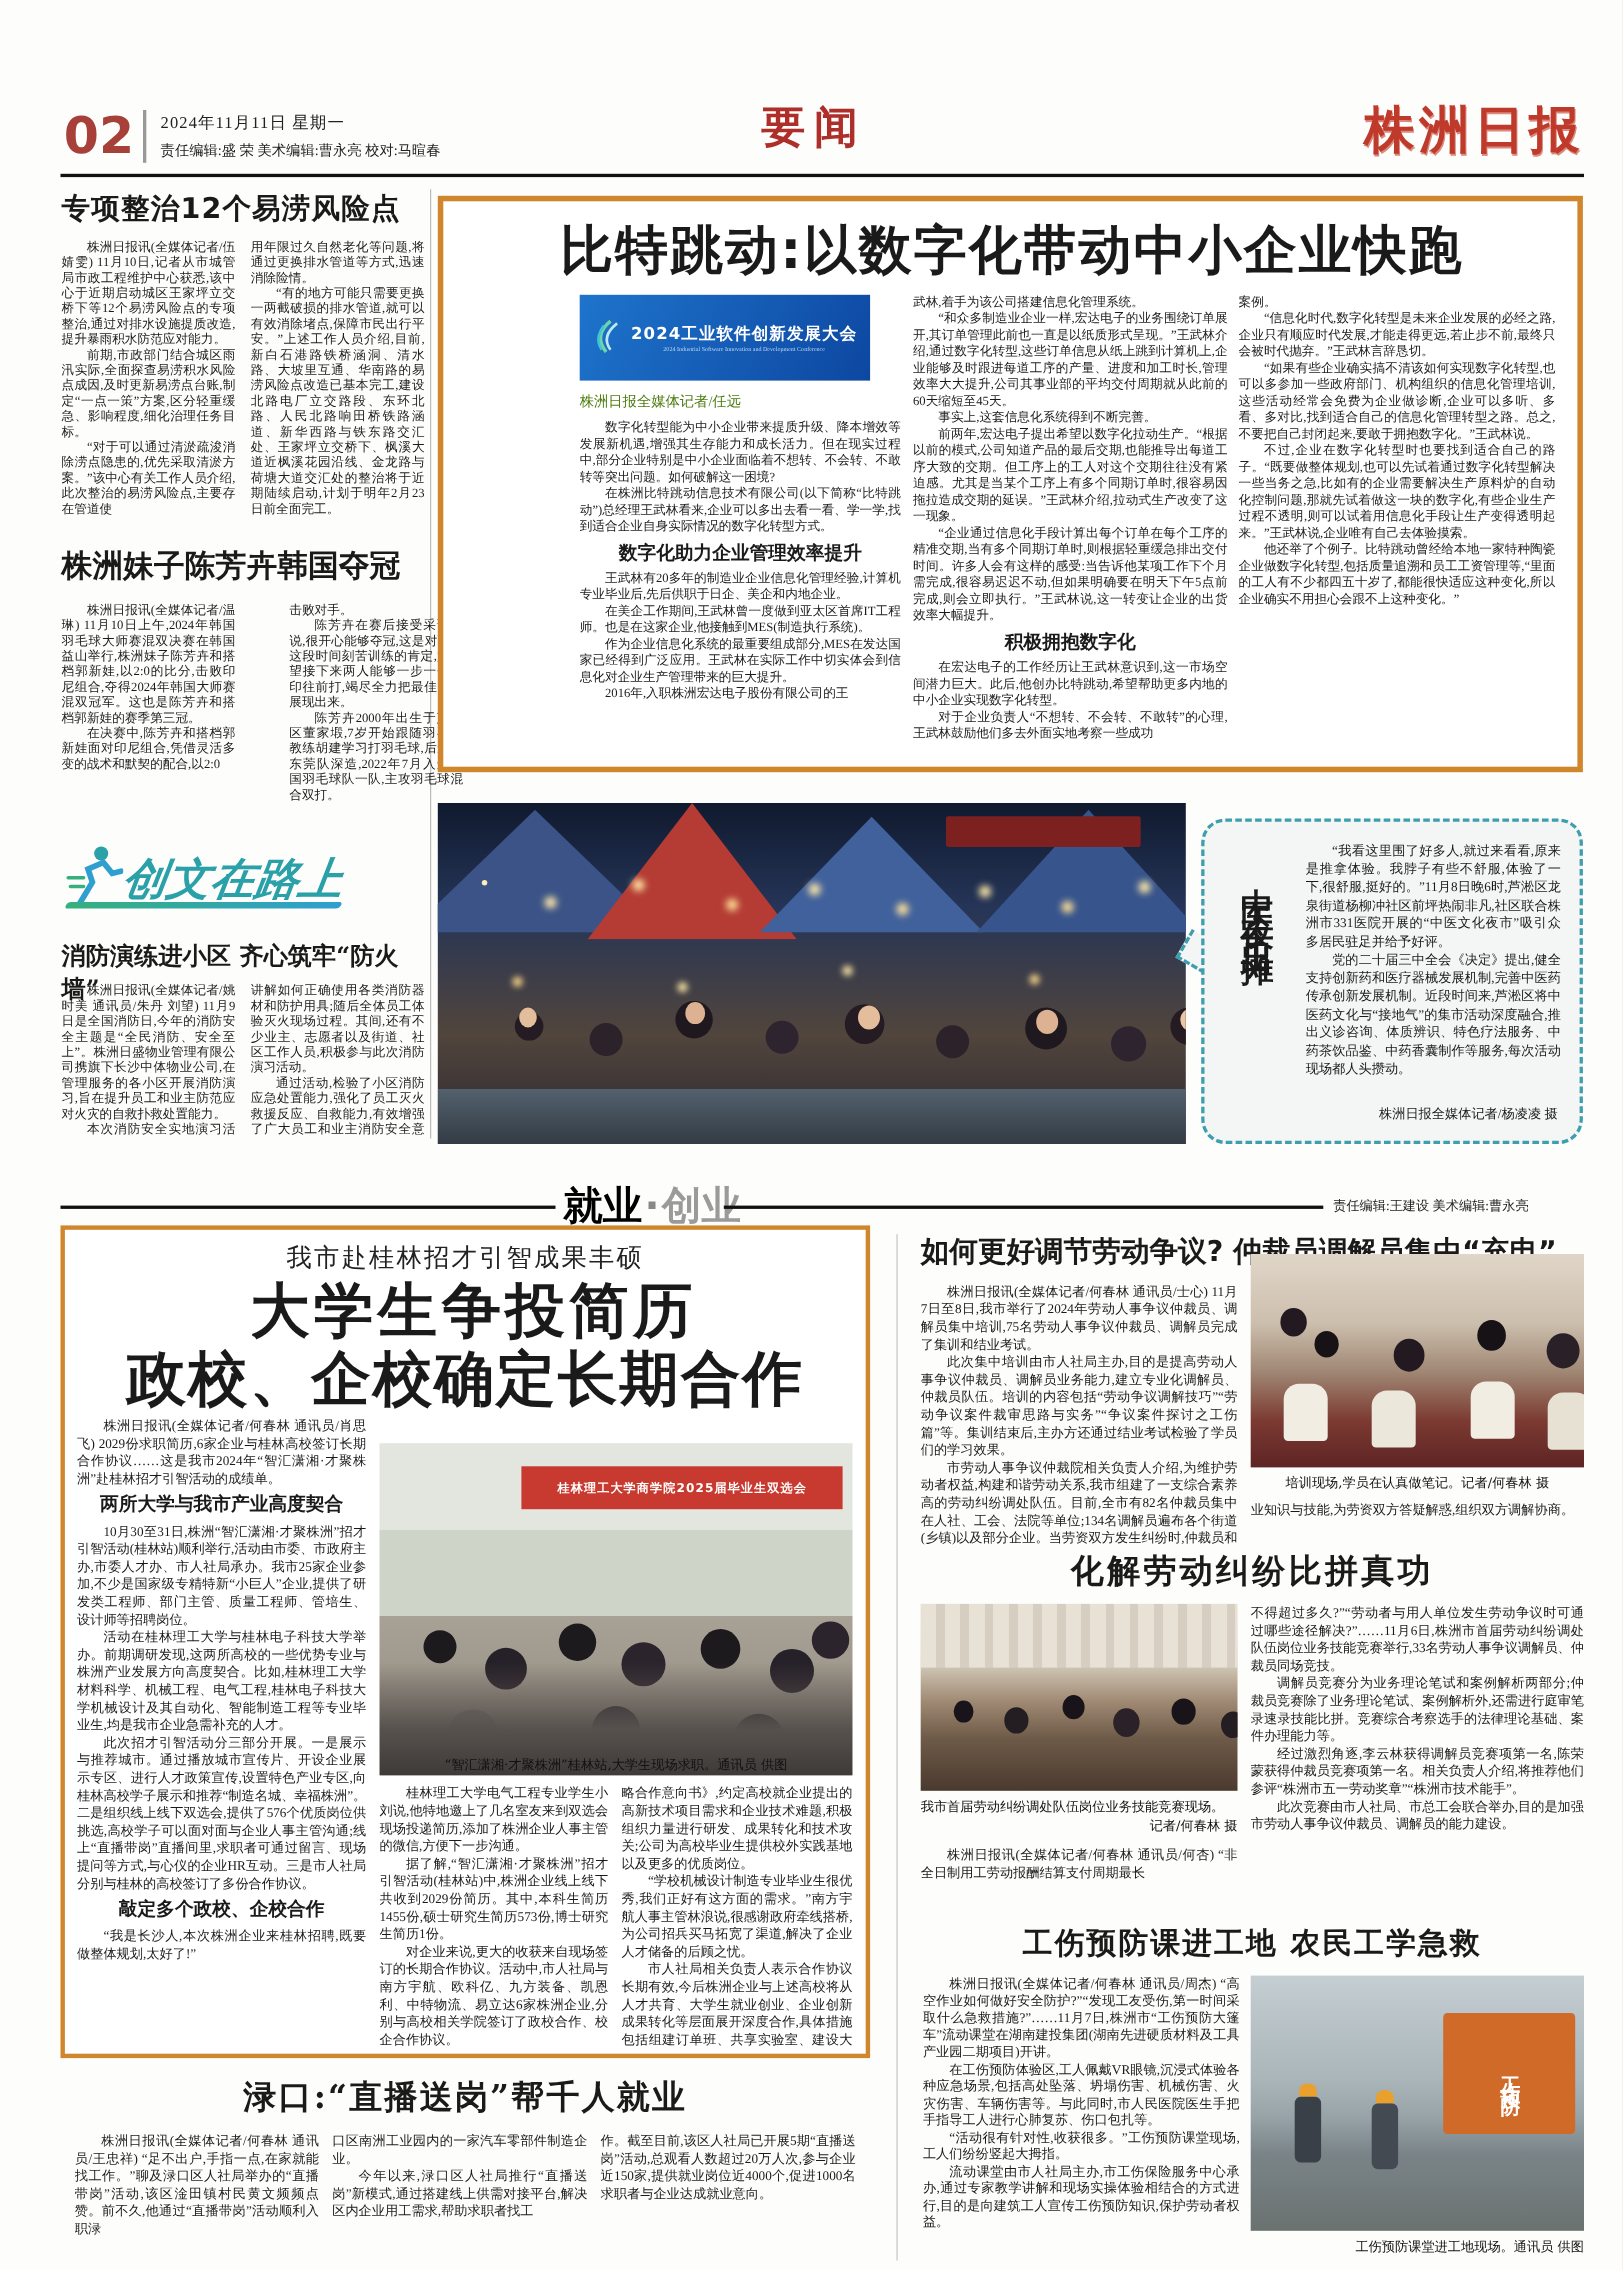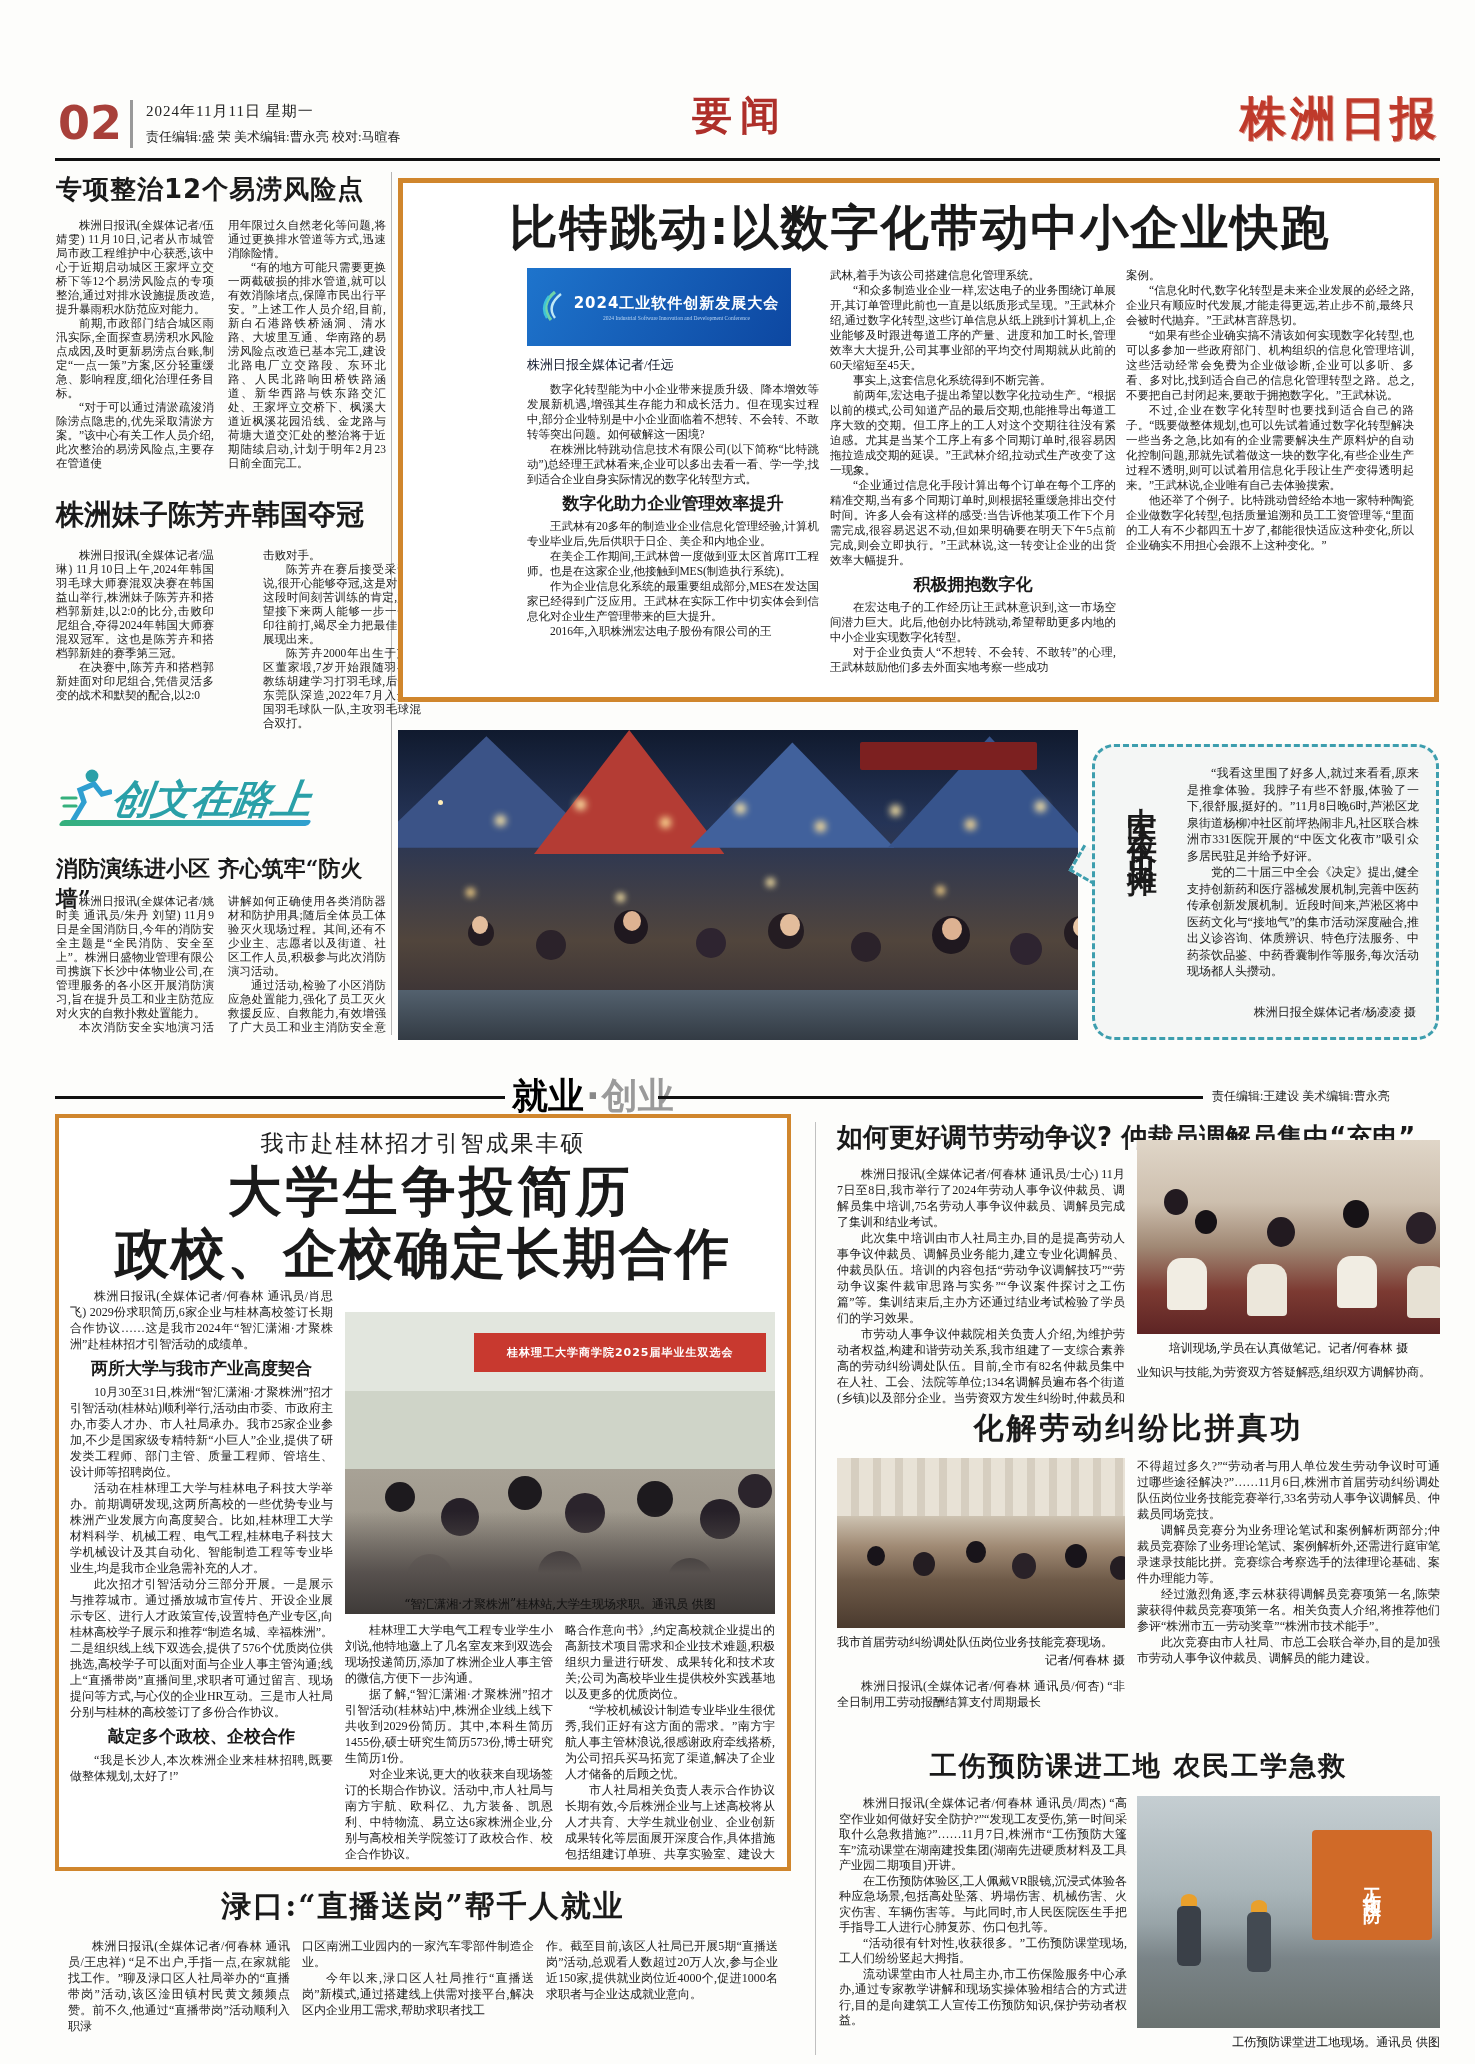--- a/index.html
+++ b/index.html
@@ -24,21 +24,21 @@
   .hl-serif{font-family:"DejaVu Serif","Liberation Serif",serif;font-weight:900;}
   .small-body{font-size:11.5px;line-height:14px;text-align:justify;overflow:hidden;position:absolute;}
   .std-body{font-size:12px;line-height:16px;text-align:justify;overflow:hidden;position:absolute;}
   .feat-body{font-size:11.5px;line-height:15px;text-align:justify;overflow:hidden;position:absolute;}
   p.para{margin:0;text-indent:2em;}
   p.cont{margin:0;text-indent:0;}
   p.sub{margin:5px 0;text-indent:0;text-align:center;font-weight:900;font-size:17px;
         font-family:"DejaVu Sans","Liberation Sans",sans-serif;line-height:22px;}
   .caption{position:absolute;font-size:12px;line-height:16px;color:#111;
            font-family:"DejaVu Serif","Liberation Serif",serif;}
-  .byline{position:absolute;font-size:13px;color:#0f172a;}
+  .byline{position:absolute;font-size:13px;color:#4d7c0f;}
   
   .flood-title{position:absolute;left:56px;top:172px;width:330px;font-size:26px;letter-spacing:1px;}
   .bt-title{position:absolute;left:56px;top:496px;width:330px;font-size:28px;}
   .fire-title{position:absolute;left:56px;top:854px;width:332px;font-size:22px;}
   .cwzl{position:absolute;left:60px;top:762px;width:290px;height:84px;}
   .cwzl-text{position:absolute;left:52px;top:10px;font-size:40px;font-weight:900;font-style:italic;
              color:#2aa0a8;font-family:"DejaVu Sans","Liberation Sans",sans-serif;transform:skewX(-8deg);}
   .cwzl-swoosh{position:absolute;left:0px;top:58px;width:250px;height:6px;
                background:linear-gradient(90deg,#35b07c,#2f9fd0);border-radius:3px;transform:skewX(-30deg);}
   

